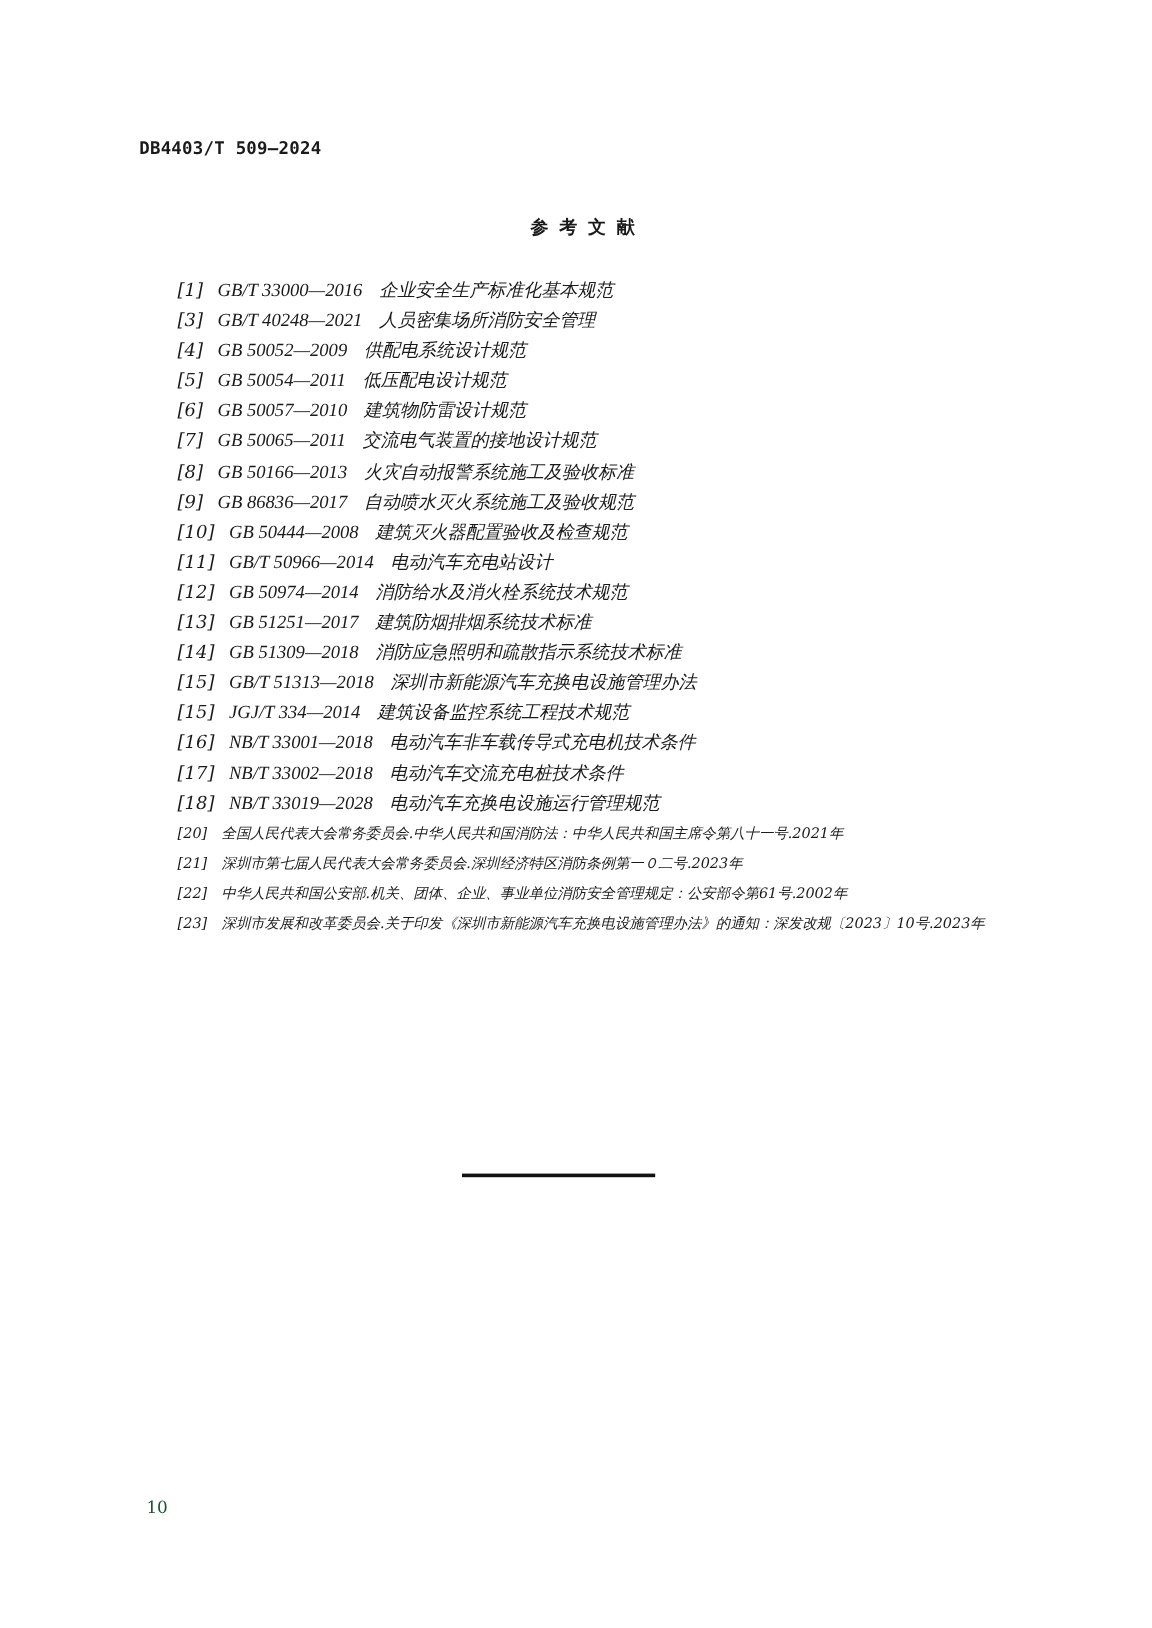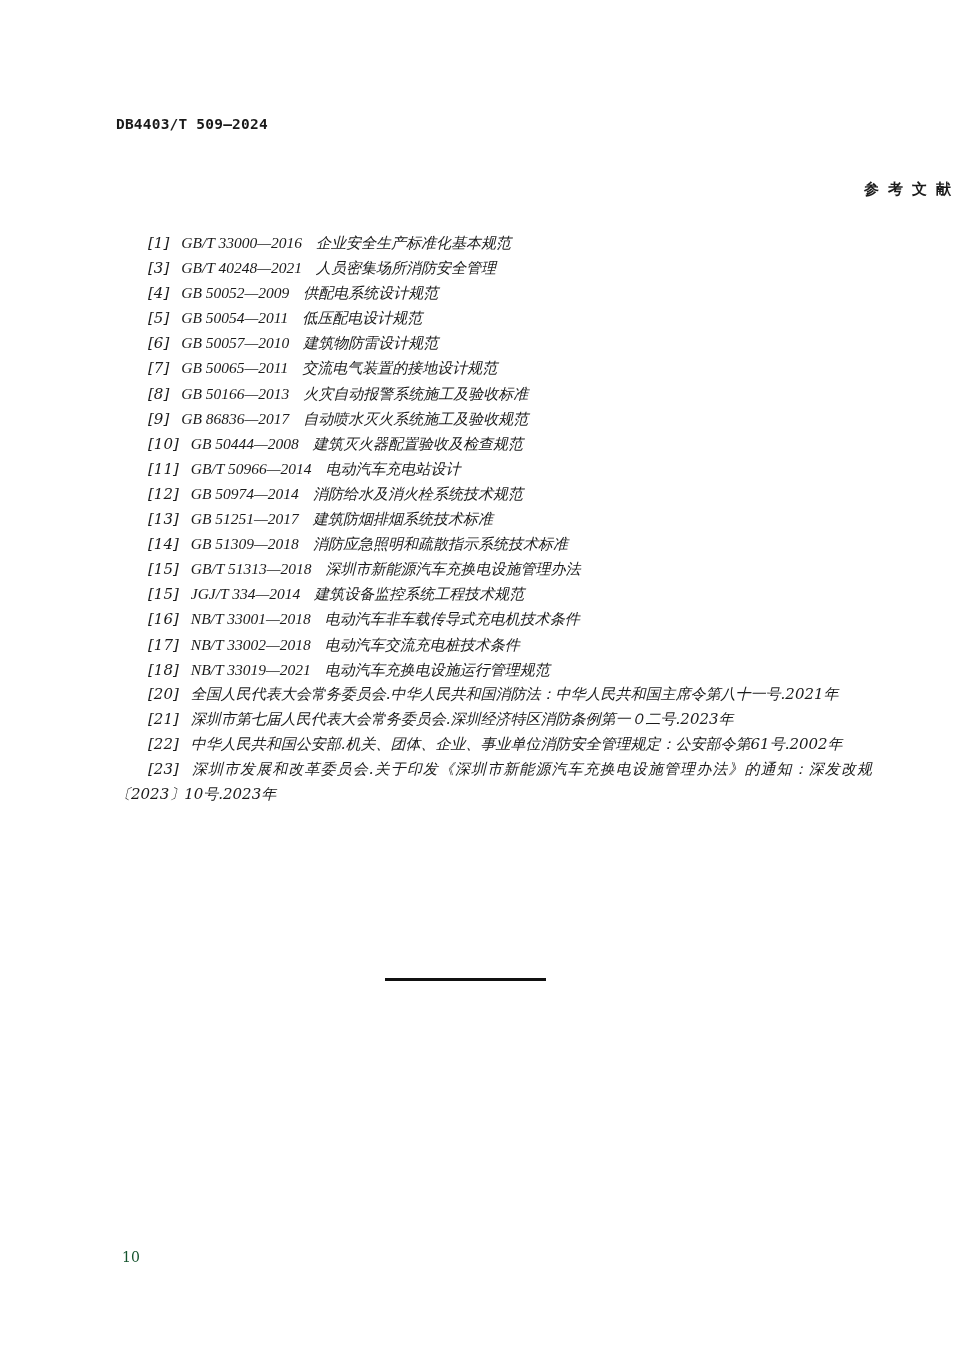--- a/index.html
+++ b/index.html
@@ -1,24 +1,24 @@
 <!DOCTYPE html>
 <html><head>
 <meta charset="utf-8">
 <style>
   html, body { margin: 0; padding: 0; background: #ffffff; }
   body { width: 960px; height: 1357px; position: relative; overflow: hidden; color: #1a1a1a; font-family: "DejaVu Serif", "Liberation Serif", serif; }
   .doc-code { position: absolute; left: 116px; top: 116px; font-family: "DejaVu Sans Mono", "Liberation Mono", monospace; font-size: 14.5px; letter-spacing: 0.2px; color: #1a1a1a; font-weight: bold; }
-  .title { position: absolute; left: 0; right: 0; top: 180px; text-align: right; font-family: "DejaVu Sans", "Liberation Sans", sans-serif; font-weight: bold; font-size: 15px; letter-spacing: 9px; padding-left: 20px; }
+  .title { position: absolute; left: 0; right: 0; top: 180px; text-align: center; font-family: "DejaVu Sans", "Liberation Sans", sans-serif; font-weight: bold; font-size: 15px; letter-spacing: 9px; padding-left: 20px; }
   .refs { position: absolute; left: 148px; top: 230px; width: 724px; font-style: italic; }
   .ref { height: 25.1px; line-height: 25.1px; font-size: 15px; white-space: nowrap; }
   .ref .num { display: inline-block; margin-right: 12px; }
   .ref .code { display: inline-block; margin-right: 14px; font-family: "Liberation Serif", "DejaVu Serif", serif; font-size: 15.5px; }
   .ref .name { display: inline-block; }
-  .ref-long { font-size: 15px; line-height: 25.1px; text-indent: 32px; margin-left: -32px; width: 756px; text-align: justify; text-align-last: left; }
+  .ref-long { font-size: 12px; line-height: 25.1px; text-indent: 32px; margin-left: -32px; width: 756px; text-align: justify; text-align-last: left; }
   .ref-long .num { margin-right: 12px; }
   .end-rule { position: absolute; left: 385px; top: 978px; width: 161px; height: 3px; background: #111; }
   .page-num { position: absolute; left: 122px; top: 1249px; font-size: 14px; color: #14532d; }
 </style>
 </head>
 <body>
 
 <div class="doc-code">DB4403/T 509—2024</div>
 <div class="title">参考文献</div>
 
@@ -33,21 +33,21 @@
   <div class="ref"><span class="num">[9]</span><span class="code">GB 86836—2017</span><span class="name">自动喷水灭火系统施工及验收规范</span></div>
   <div class="ref"><span class="num">[10]</span><span class="code">GB 50444—2008</span><span class="name">建筑灭火器配置验收及检查规范</span></div>
   <div class="ref"><span class="num">[11]</span><span class="code">GB/T 50966—2014</span><span class="name">电动汽车充电站设计</span></div>
   <div class="ref"><span class="num">[12]</span><span class="code">GB 50974—2014</span><span class="name">消防给水及消火栓系统技术规范</span></div>
   <div class="ref"><span class="num">[13]</span><span class="code">GB 51251—2017</span><span class="name">建筑防烟排烟系统技术标准</span></div>
   <div class="ref"><span class="num">[14]</span><span class="code">GB 51309—2018</span><span class="name">消防应急照明和疏散指示系统技术标准</span></div>
   <div class="ref"><span class="num">[15]</span><span class="code">GB/T 51313—2018</span><span class="name">深圳市新能源汽车充换电设施管理办法</span></div>
   <div class="ref"><span class="num">[15]</span><span class="code">JGJ/T 334—2014</span><span class="name">建筑设备监控系统工程技术规范</span></div>
   <div class="ref"><span class="num">[16]</span><span class="code">NB/T 33001—2018</span><span class="name">电动汽车非车载传导式充电机技术条件</span></div>
   <div class="ref"><span class="num">[17]</span><span class="code">NB/T 33002—2018</span><span class="name">电动汽车交流充电桩技术条件</span></div>
-  <div class="ref"><span class="num">[18]</span><span class="code">NB/T 33019—2021</span><span class="name">电动汽车充换电设施运行管理规范</span></div>
+  <div class="ref"><span class="num">[18]</span><span class="code">NB/T 33019—2028</span><span class="name">电动汽车充换电设施运行管理规范</span></div>
 
   <div class="ref-long"><span class="num">[20]</span><span>全国人民代表大会常务委员会.中华人民共和国消防法：中华人民共和国主席令第八十一号.2021年</span></div>
   <div class="ref-long"><span class="num">[21]</span><span>深圳市第七届人民代表大会常务委员会.深圳经济特区消防条例第一０二号.2023年</span></div>
   <div class="ref-long"><span class="num">[22]</span><span>中华人民共和国公安部.机关、团体、企业、事业单位消防安全管理规定：公安部令第61号.2002年</span></div>
   <div class="ref-long"><span class="num">[23]</span><span>深圳市发展和改革委员会.关于印发《深圳市新能源汽车充换电设施管理办法》的通知：深发改规〔2023〕10号.2023年</span></div>
 </div>
 
 <div class="end-rule"></div>
 <div class="page-num">10</div>
 

